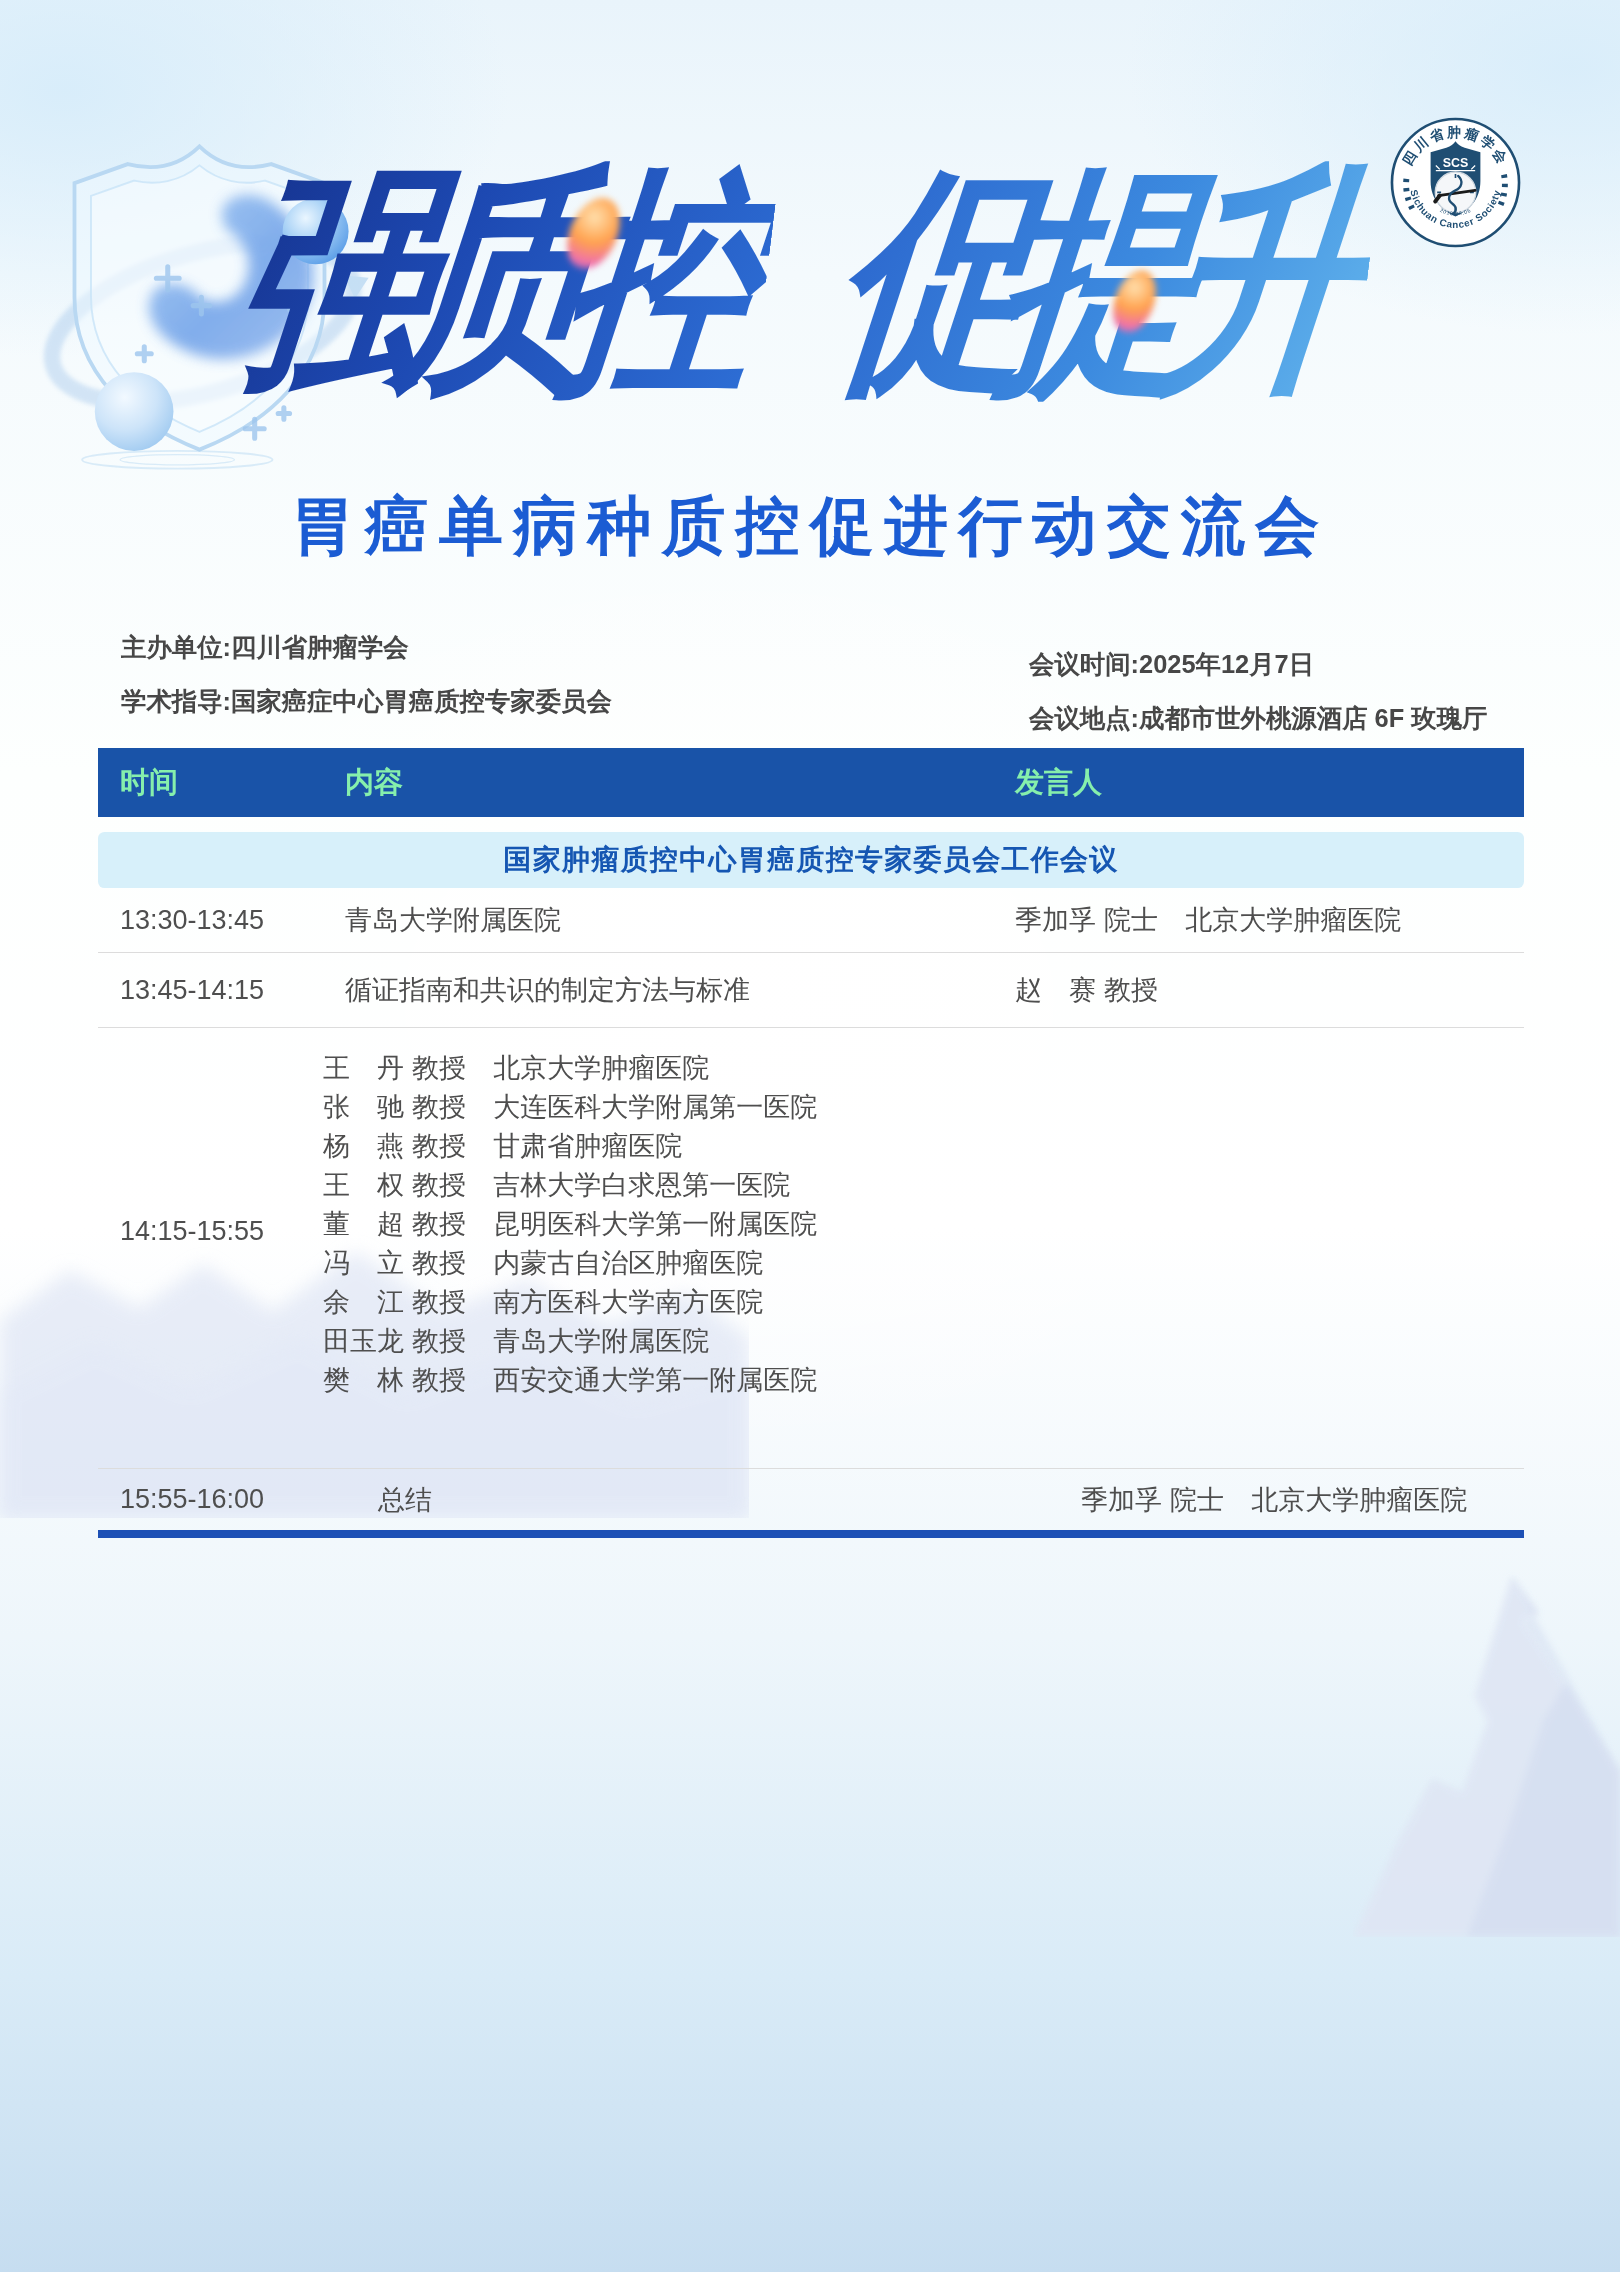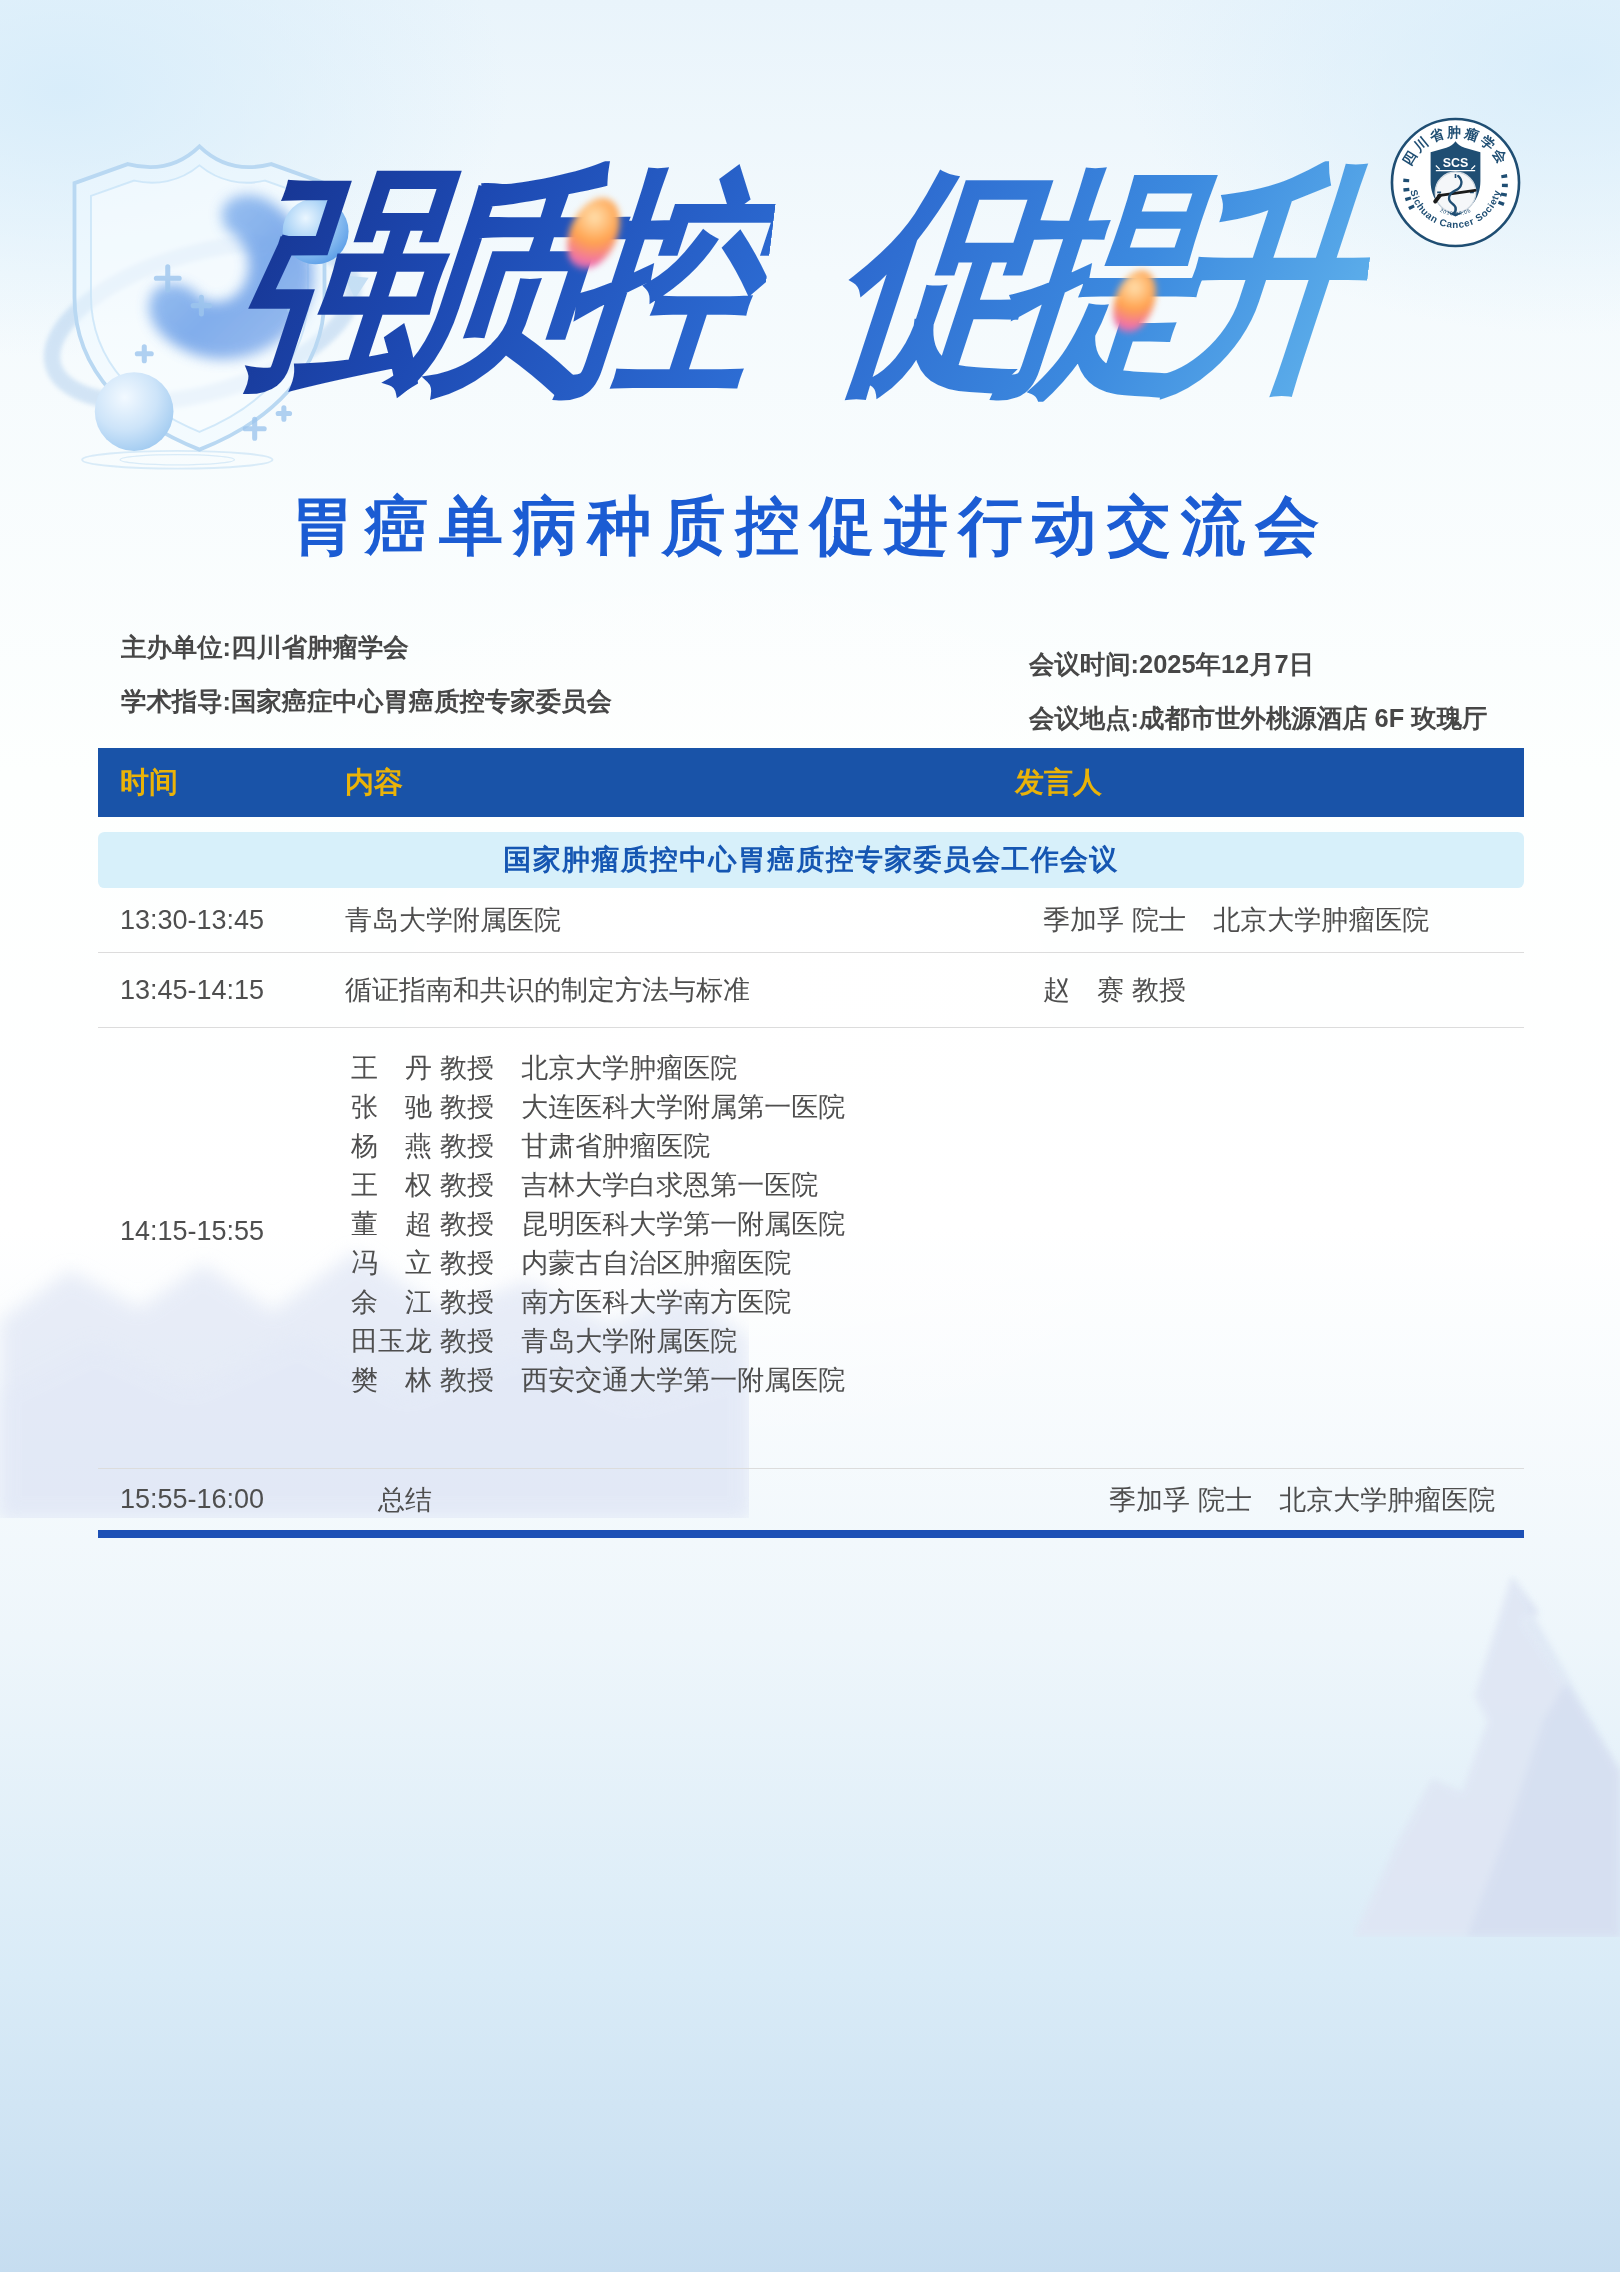--- a/index.html
+++ b/index.html
@@ -43,37 +43,37 @@
 
   
   .info{position:absolute;left:121px;right:95px;top:633px;font-size:25.4px;font-weight:700;color:#474747;}
   .info-col{position:absolute;top:0;}
   .info-col.left{left:0;}
   .info-col.right{left:908px;margin-top:17px;}
   .info-line{height:29px;line-height:29px;margin-bottom:25.4px;white-space:nowrap;}
 
   
   .agenda{position:absolute;left:98px;top:748px;width:1426px;}
-  .table-header{display:flex;align-items:center;height:69px;background:#1953a8;color:#eab308;font-size:29px;font-weight:700;}
+  .table-header{display:flex;align-items:center;height:69px;background:#1953a8;color:#86efac;font-size:29px;font-weight:700;}
   .th-time{width:225px;padding-left:22px;box-sizing:border-box;}
   .th-content{width:692px;padding-left:22px;box-sizing:border-box;}
   .th-speaker{flex:1;}
   .table-gap{height:15.2px;}
   .section-banner{height:56px;background:#d7f0fa;border-radius:6.4px;
     display:flex;align-items:center;justify-content:center;
     font-size:28px;font-weight:700;color:#1556b2;letter-spacing:1.3px;}
   .agenda-row{display:flex;align-items:center;border-bottom:1.3px solid #dcdcdc;font-size:27px;color:#4e4e4e;}
   .agenda-row.r0{height:64px;}
   .agenda-row.r1{height:74px;}
   .agenda-row.r2{height:440px;align-items:flex-start;}
   .agenda-row.r3{height:61px;border-bottom:none;gap:33px;}
   .cell{box-sizing:border-box;}
   .col-time{width:225px;padding-left:22px;white-space:nowrap;}
   .col-content{width:692px;padding-left:22px;white-space:nowrap;}
-  .col-speakers{flex:1;margin-left:28px;}
+  .col-speakers{flex:1;}
   .agenda-row.r2 .col-time,.agenda-row.r2 .col-content{margin-top:188px;}
   .agenda-row.r2 .col-speakers{margin-top:20.3px;}
   .speaker-line{display:flex;align-items:center;height:39px;white-space:nowrap;}
   .agenda-row.r0 .speaker-line,.agenda-row.r1 .speaker-line,.agenda-row.r3 .speaker-line{height:auto;}
   .sp-name{display:inline-block;width:89px;white-space:pre;}
   .sp-title{display:inline-block;width:61px;}
   .sp-org{display:inline-block;margin-left:20.3px;}
   .table-bottom-bar{height:7.6px;background:#1d50b5;}
 </style>
 </head>

